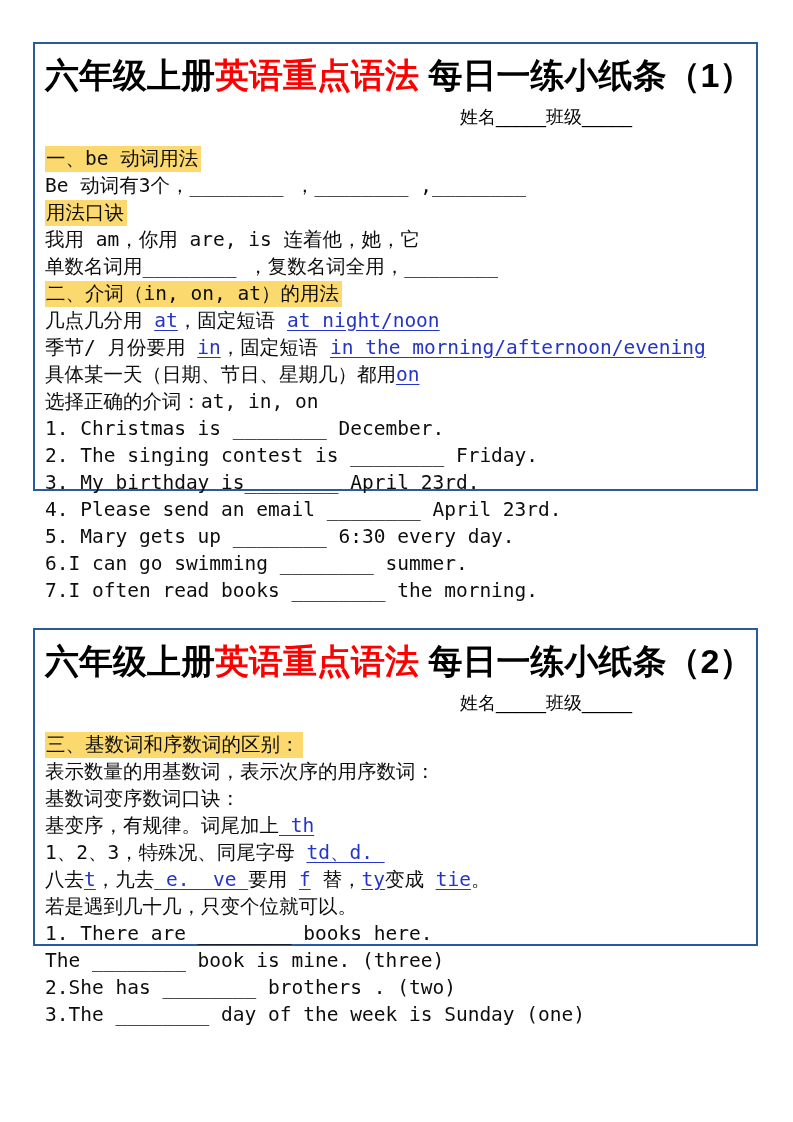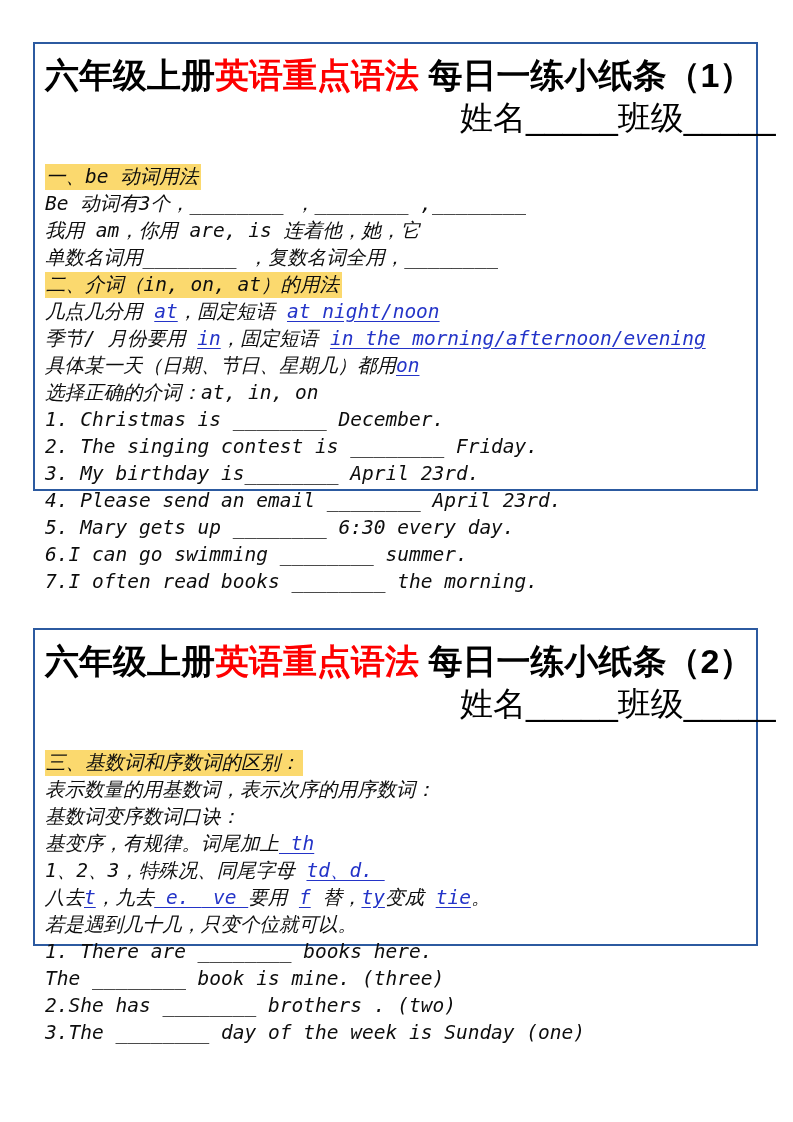--- a/index.html
+++ b/index.html
@@ -13,37 +13,38 @@
     border:2px solid #2c5aa0;background:#ffffff;padding:8px 4px 0 10px;
   }
   #card1{top:42px;height:449px;}
   #card2{top:628px;height:318px;}
   .title{
     font-size:34px;font-weight:bold;line-height:47px;white-space:nowrap;color:#000;
     font-family:"Liberation Sans","DejaVu Sans",sans-serif;
   }
   .title .red{color:#fe0000;}
   .nameline{
-    font-size:33px;line-height:37px;margin-left:415px;white-space:pre;color:#000;
+    font-size:18px;line-height:37px;margin-left:415px;white-space:pre;color:#000;
     font-family:"Liberation Sans","DejaVu Sans",sans-serif;
   }
-  .sheet-body{margin-top:27px;font-style:italic;}
+  .sheet-body{margin-top:9px;}
   .line{font-size:19.5px;line-height:27px;white-space:pre;}
   .hl{background:#fbd96e;padding:1px 3px 2px 1px;}
   .blue{color:#2434c8;text-decoration:underline;text-underline-offset:3px;text-align:right;}
 </style>
 </head>
 <body>
 
 <div class="card" id="card1">
   <div class="title"><span>六年级上册</span><span class="red">英语重点语法</span><span> 每日一练小纸条（1）</span></div>
   <div class="nameline">姓名_____班级_____</div>
   <div class="sheet-body">
       <div class="line"><span class="hl"><span>一、be 动词用法</span></span></div>
       <div class="line"><span>Be 动词有3个，________ ，________ ,________</span></div>
+      <div class="line"><span class="hl"><span>用法口诀</span></span></div>
       <div class="line"><span>我用 am，你用 are, is 连着他，她，它</span></div>
       <div class="line"><span>单数名词用________ ，复数名词全用，________</span></div>
       <div class="line"><span class="hl"><span>二、介词（in, on, at）的用法</span></span></div>
       <div class="line"><span>几点几分用 </span><span class="blue">at</span><span>，固定短语 </span><span class="blue">at night/noon</span></div>
       <div class="line"><span>季节/ 月份要用 </span><span class="blue">in</span><span>，固定短语 </span><span class="blue">in the morning/afternoon/evening</span></div>
       <div class="line"><span>具体某一天（日期、节日、星期几）都用</span><span class="blue">on</span></div>
       <div class="line"><span>选择正确的介词：at, in, on</span></div>
       <div class="line"><span>1. Christmas is ________ December.</span></div>
       <div class="line"><span>2. The singing contest is ________ Friday.</span></div>
       <div class="line"><span>3. My birthday is________ April 23rd.</span></div>

